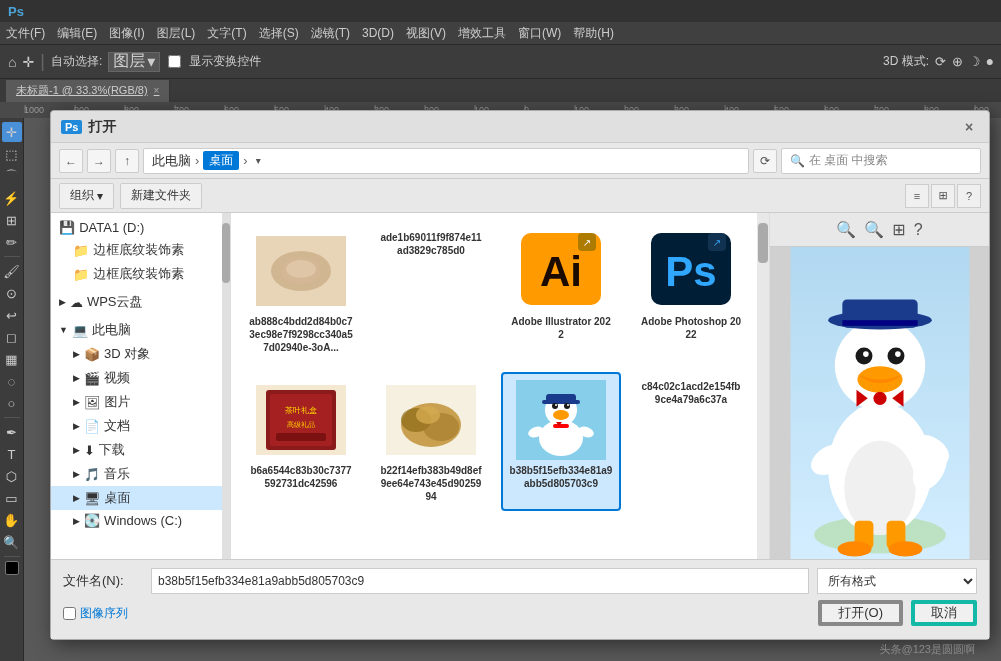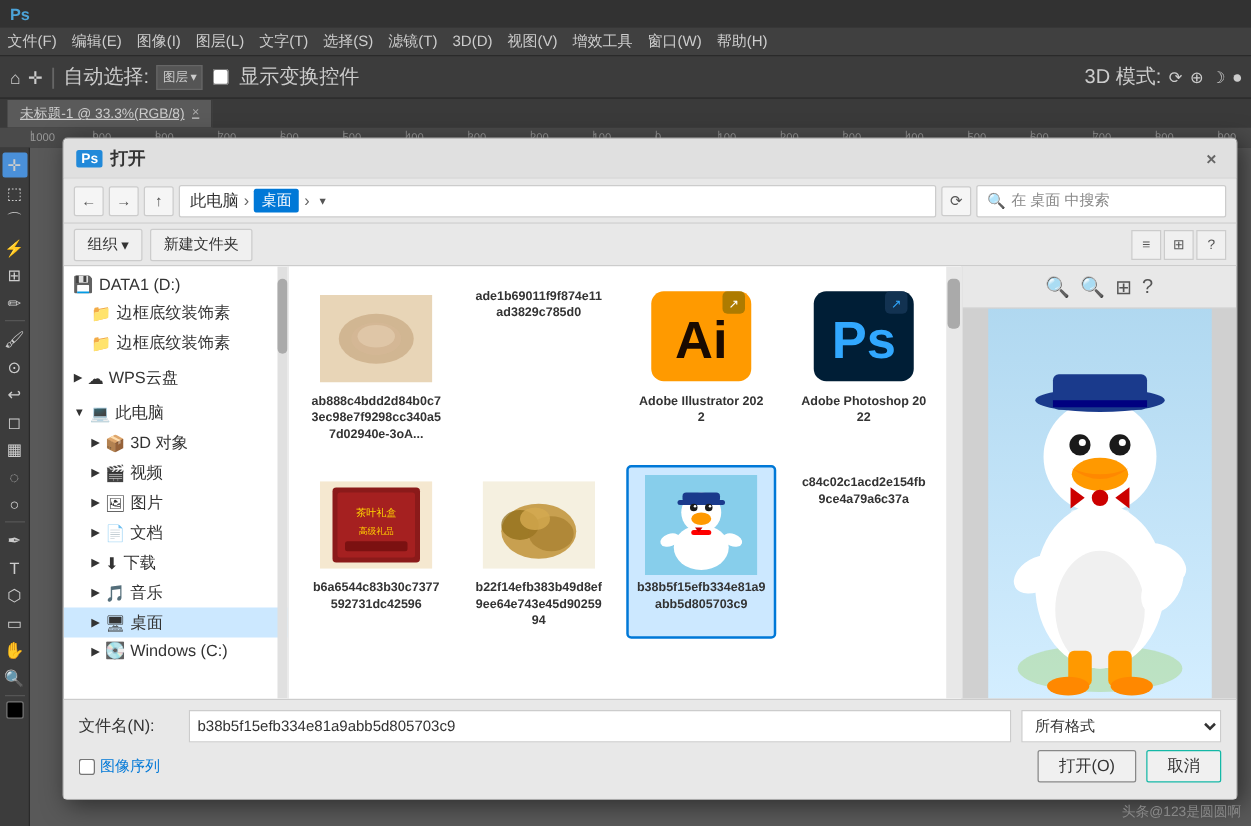--- a/index.html
+++ b/index.html
@@ -17,24 +17,24 @@
       background: #404040; height: 22px; display: flex; align-items: center;
       padding: 0 6px; font-size: 12px; color: #ccc; gap: 12px;
     }
     .ps-menubar span { cursor: pointer; }
 
     
     .ps-toolbar-top {
       background: #3c3c3c; height: 34px; display: flex; align-items: center;
       padding: 0 8px; gap: 6px; border-top: 1px solid #2a2a2a;
     }
-    .ps-toolbar-top .label { color: #ccc; font-size: 16px; }
+    .ps-toolbar-top .label { color: #ccc; font-size: 12px; }
     .ps-toolbar-top input[type=checkbox] { margin: 0 2px; }
     .ps-toolbar-top .dropdown {
-      background: #555; color: #ccc; font-size: 10px; border: 1px solid #666;
+      background: #555; color: #ccc; font-size: 16px; border: 1px solid #666;
       padding: 1px 4px; height: 20px; display: flex; align-items: center; gap: 2px;
     }
 
     
     .ps-tabs {
       background: #3a3a3a; height: 24px; display: flex; align-items: center;
       padding: 0 6px; border-top: 1px solid #2a2a2a;
     }
     .ps-tab {
       background: #5a5a5a; color: #ccc; font-size: 11px;
@@ -233,28 +233,28 @@
       font-size: 12px; color: #333; background: white;
     }
     .dialog-actions-row {
       display: flex; align-items: center; justify-content: flex-end; gap: 8px;
     }
     .checkbox-label {
       display: flex; align-items: center; gap: 4px; font-size: 12px; color: #0078d7;
       cursor: pointer;
     }
     .action-btn {
-      height: 26px; padding: 0 16px; border: 1px solid #14b8a6; background: #f0f0f0;
+      height: 26px; padding: 0 16px; border: 4px solid #14b8a6; background: #f0f0f0;
       font-size: 13px; color: #333; cursor: pointer; border-radius: 2px;
     }
     .action-btn.primary { background: #f0f0f0; border-color: #888; }
 
     
     .watermark {
-      position: fixed; bottom: 4px; right: 8px; font-size: 11px; color: #888; z-index: 200; margin-top: 36px;
+      position: fixed; bottom: 4px; right: 26px; font-size: 11px; color: #888; z-index: 200; margin-top: 36px;
     }
   </style>
 </head>
 <body>
 
 <div class="ps-titlebar">
   <span class="ps-logo">Ps</span>
 </div>
 
 <div class="ps-menubar">

